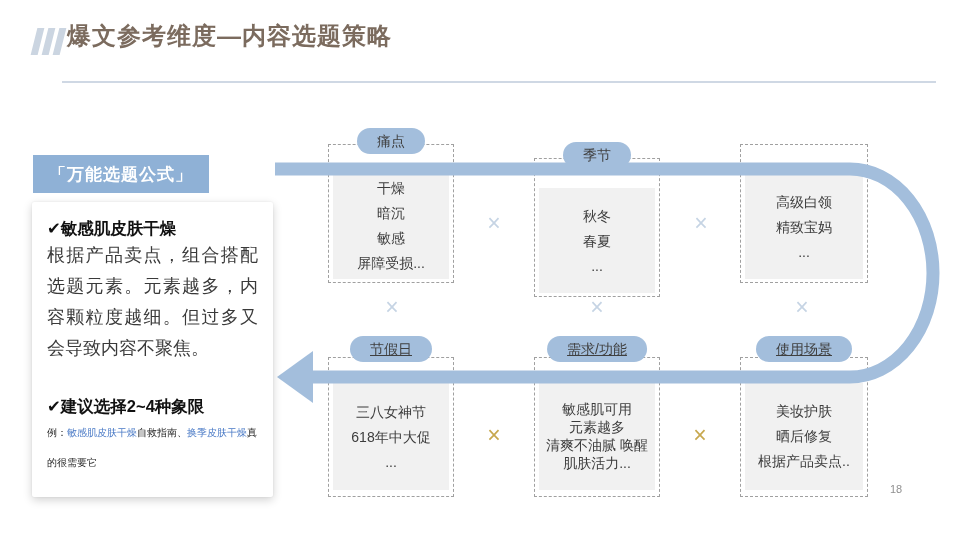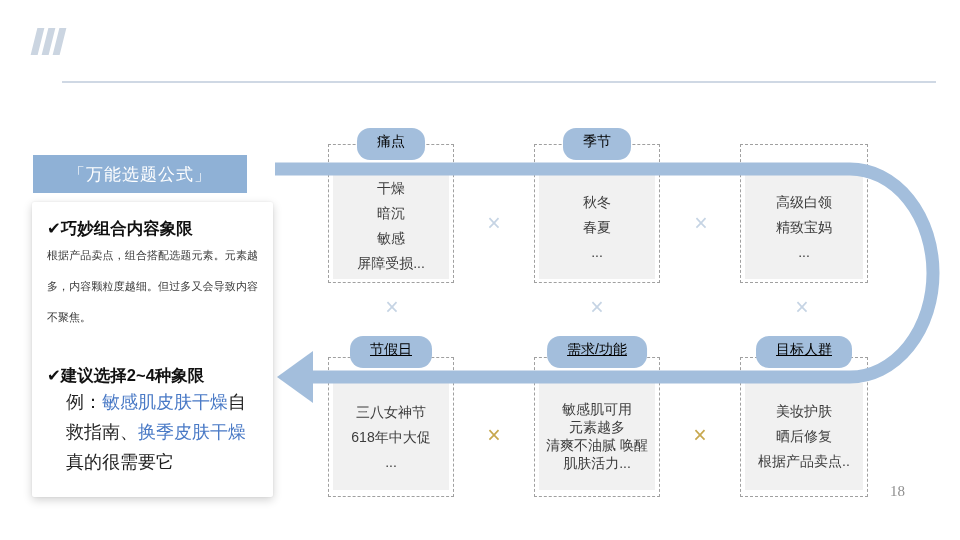--- a/index.html
+++ b/index.html
@@ -21,22 +21,22 @@
 
   
   .flow-arrow { position: absolute; left: 0; top: 0; z-index: 4; pointer-events: none; }
 
   
   .dim-box {
     position: absolute; border: 1.6px dashed #a0a0a0; z-index: 2; background: transparent;
   }
   .dim-pill {
     position: absolute; left: 50%; transform: translateX(-50%);
-    height: 32px; line-height: 26px; padding: 0 20px; border-radius: 13px;
-    background: #a3bedc; color: #000000; font-size: 14px; white-space: nowrap;
+    height: 26px; line-height: 26px; padding: 0 20px; border-radius: 13px;
+    background: #a3bedc; color: #404040; font-size: 14px; white-space: nowrap;
     z-index: 6;
   }
   .row-top .dim-pill { top: -17px; }
   .row-bottom .dim-pill { top: -22px; text-decoration: underline; }
   .dim-content {
     position: absolute; left: 4px; right: 4px; background: #f1f1f1;
     display: flex; flex-direction: column; align-items: center; justify-content: center;
     gap: 7px; z-index: 2;
   }
   .row-top .dim-content { top: 29px; bottom: 3px; }
@@ -46,74 +46,75 @@
   
   .mult {
     position: absolute; transform: translate(-50%,-50%);
     font-size: 23px; z-index: 3; font-weight: 400;
   }
   .mult.light { color: #c6d4e4; }
   .mult.gold  { color: #c7a84f; }
 
   
   .formula-header {
-    position: absolute; left: 33px; top: 155px; width: 214px; height: 38px;
+    position: absolute; left: 33px; top: 155px; width: 176px; height: 38px;
     background: #8fb1d6; color: #ffffff; font-size: 17px;
     display: flex; align-items: center; justify-content: center;
-    letter-spacing: 1px; z-index: 6;
+    letter-spacing: 1px; z-index: 6; font-weight: bold;
   }
   .formula-card {
     position: absolute; left: 32px; top: 202px; width: 241px; height: 295px;
     background: #ffffff; box-shadow: 0 3px 10px rgba(0,0,0,0.18), 0 0 2px rgba(0,0,0,0.08);
     border-radius: 2px; padding: 14px 15px 0 15px; z-index: 6;
   }
   .point-title { font-size: 16.5px; font-weight: bold; color: #111111; line-height: 24px; }
   .point-title.second { margin-top: 30px; }
-  .point-body { font-size: 11px; color: #3a3a3a; line-height: 31px; text-align: justify; }
-  .example-body { font-size: 18px; color: #1f1f1f; line-height: 30px; margin-left: 19px; }
+  .point-body { font-size: 18px; color: #3a3a3a; line-height: 31px; text-align: justify; }
+  .example-body { font-size: 10px; color: #1f1f1f; line-height: 30px; }
   .hl { color: #4a7ac6; }
 
-  .page-number { position: absolute; left: 890px; top: 483px; font-size: 15px; color: #909090; font-family: Liberation Serif, serif; }
+  .page-number { position: absolute; left: 890px; top: 483px; font-size: 11px; color: #909090; }
 </style>
 </head>
 <body>
 
 <div class="slide">
 
   <div class="title-bars">
     <span></span>
       <span></span>
       <span></span>
   </div>
+  <h1 class="page-title">爆文参考维度—内容选题策略</h1>
   <div class="title-rule"></div>
 
   <svg class="flow-arrow" width="960" height="540" viewBox="0 0 960 540">
     <path d="M 275 169 H 850 A 83 104 0 0 1 850 377 H 312" fill="none" stroke="#a3bedc" stroke-width="13"></path>
     <polygon points="277,377 313,351 313,403" fill="#a3bedc"></polygon>
   </svg>
 
   <div class="formula-header">「万能选题公式」</div>
   <div class="formula-card">
-    <div class="point-title">✔巧妙组合内容象限</div>
+    <div class="point-title">✔敏感肌皮肤干燥</div>
     <p class="point-body">根据产品卖点，组合搭配选题元素。元素越多，内容颗粒度越细。但过多又会导致内容不聚焦。</p>
     <div class="point-title second">✔建议选择2~4种象限</div>
     <p class="example-body"><span>例：</span><span class="hl">敏感肌皮肤干燥</span><span>自救指南、</span><span class="hl">换季皮肤干燥</span><span>真的很需要它</span></p>
   </div>
 
   <div class="dim-box row-top" style="left:328px; top:144px; width:126px; height:139px;">
     <div class="dim-pill">痛点</div>
     <div class="dim-content">
       <div class="dim-item">干燥</div>
       <div class="dim-item">暗沉</div>
       <div class="dim-item">敏感</div>
       <div class="dim-item">屏障受损...</div>
     </div>
   </div>
 
-  <div class="dim-box row-top" style="left:534px; top:144px; width:126px; height:139px;">
+  <div class="dim-box row-top" style="left:534px; top:158px; width:126px; height:139px;">
     <div class="dim-pill">季节</div>
     <div class="dim-content">
       <div class="dim-item">秋冬</div>
       <div class="dim-item">春夏</div>
       <div class="dim-item">...</div>
     </div>
   </div>
 
   <div class="dim-box row-top" style="left:740px; top:144px; width:128px; height:139px;">
     <div class="dim-content">
@@ -136,21 +137,21 @@
     <div class="dim-pill">需求/功能</div>
     <div class="dim-content" style="gap:0;">
       <div class="dim-item">敏感肌可用</div>
       <div class="dim-item">元素越多</div>
       <div class="dim-item">清爽不油腻 唤醒</div>
       <div class="dim-item">肌肤活力...</div>
     </div>
   </div>
 
   <div class="dim-box row-bottom" style="left:740px; top:357px; width:128px; height:140px;">
-    <div class="dim-pill">目标人群</div>
+    <div class="dim-pill">使用场景</div>
     <div class="dim-content">
       <div class="dim-item">美妆护肤</div>
       <div class="dim-item">晒后修复</div>
       <div class="dim-item">根据产品卖点..</div>
     </div>
   </div>
 
   <span class="mult light" style="left:494px; top:223px;">×</span>
   <span class="mult light" style="left:701px; top:223px;">×</span>
   <span class="mult light" style="left:392px; top:307px;">×</span>

